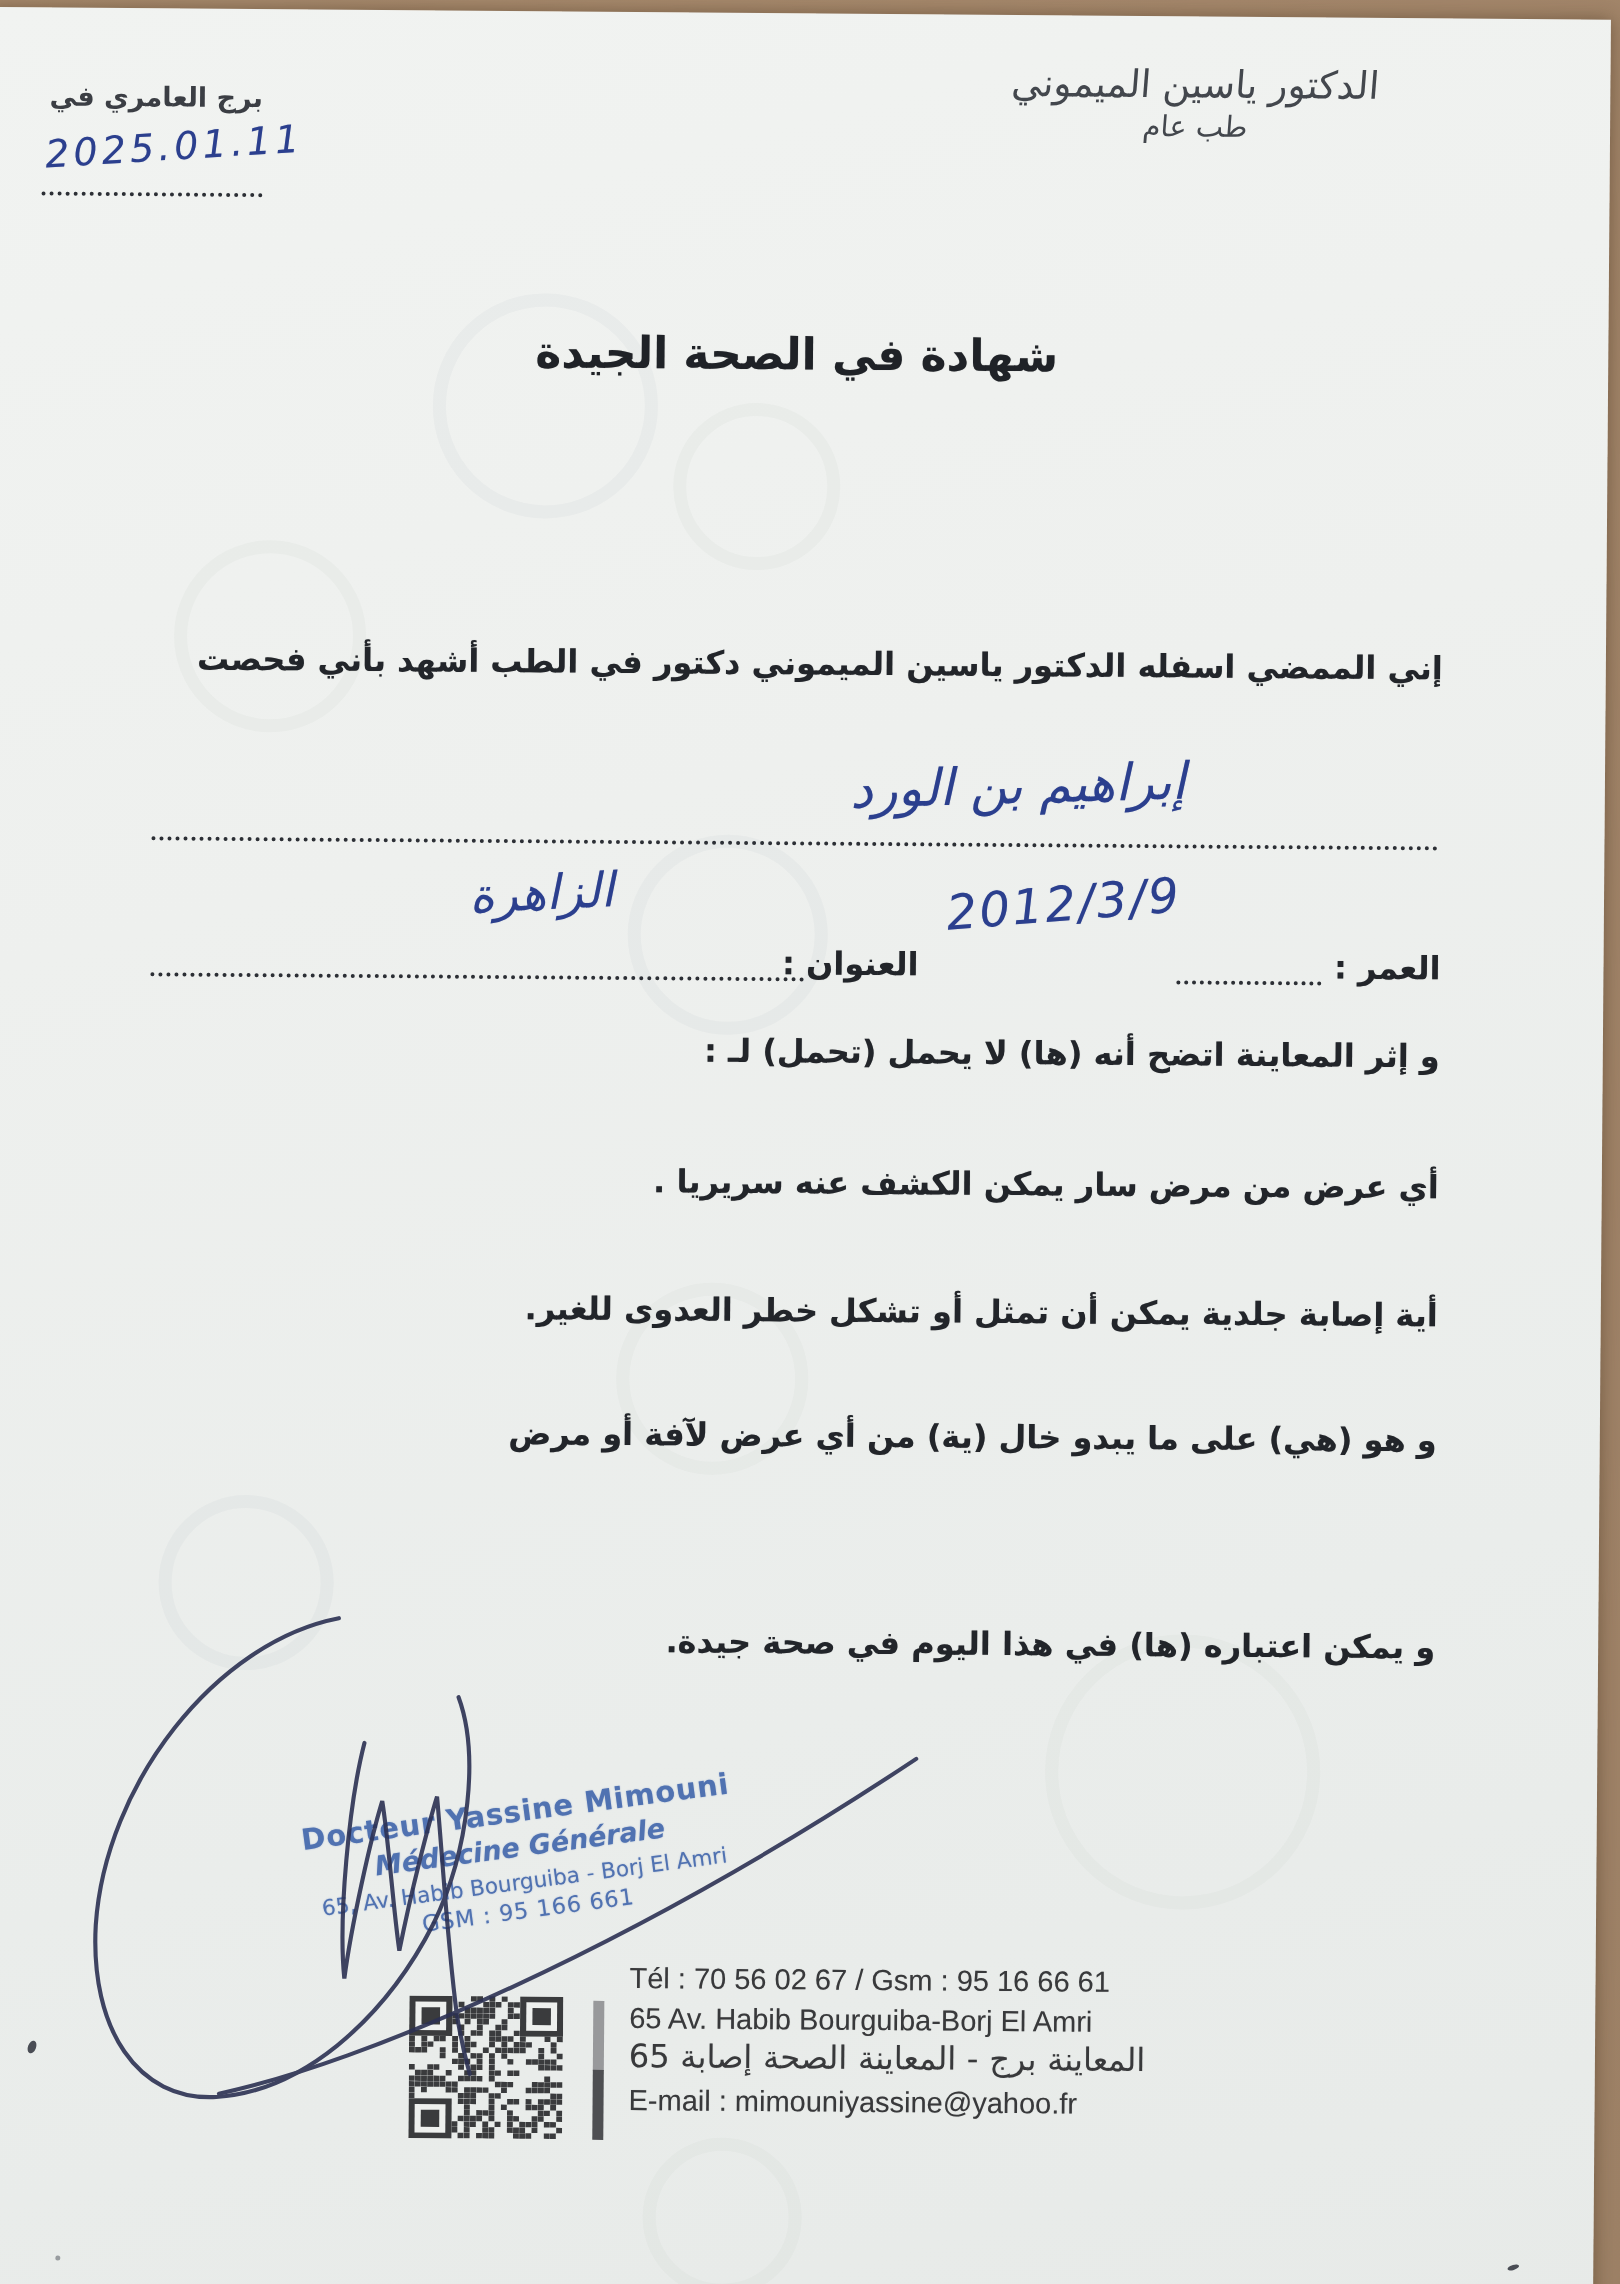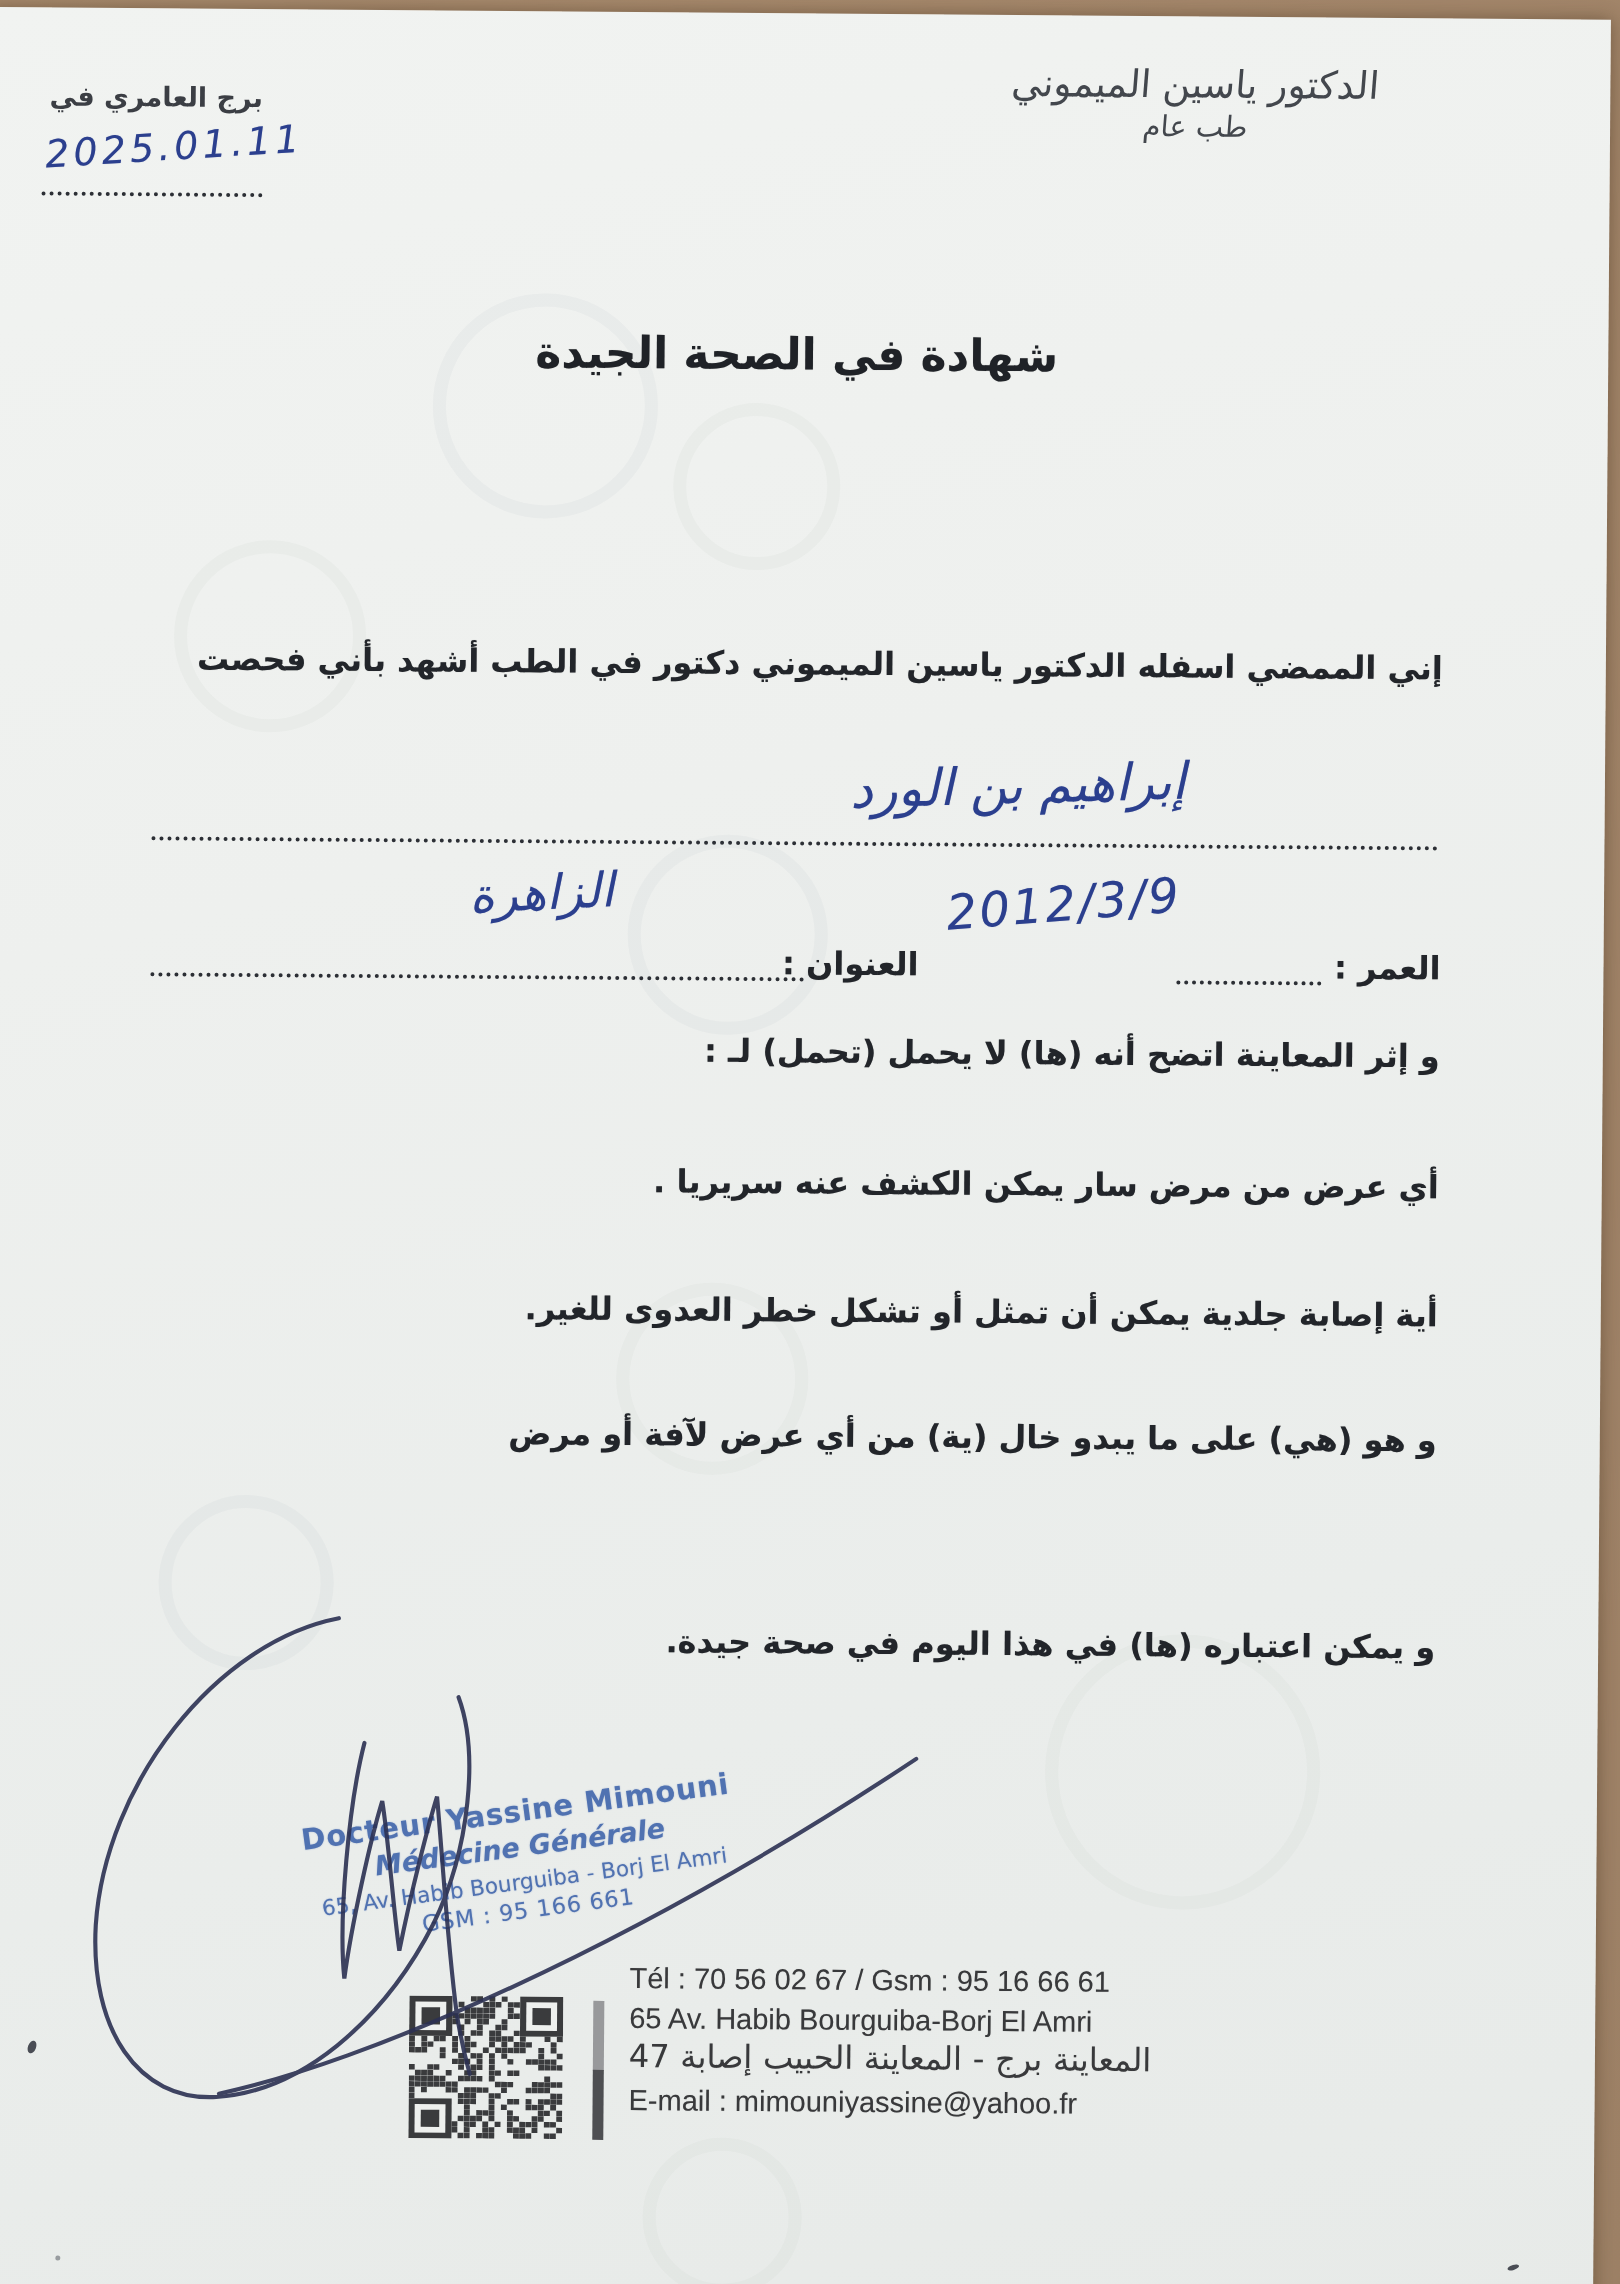--- a/index.html
+++ b/index.html
@@ -367,23 +367,23 @@
       <rect x="148.8" y="13.76" width="22.32" height="20.64" fill="#3a3b3d"></rect>
       <rect x="0" y="123.84" width="52.080000000000005" height="48.16" fill="#3a3b3d"></rect>
       <rect x="7.44" y="130.72" width="37.2" height="34.4" fill="#eef0ee"></rect>
       <rect x="14.88" y="137.6" width="22.32" height="20.64" fill="#3a3b3d"></rect>
     </svg>
   <div class="vbar-top"></div>
   <div class="vbar-bot"></div>
   <div class="foot f-phone">Tél : 70 56 02 67 /  Gsm : 95 16 66 61</div>
   <div class="foot f-fr">65  Av. Habib Bourguiba-Borj El Amri</div>
   <div class="foot f-ar">
-    <span>47</span>
+    <span>65</span>
     <span>إصابة</span>
-    <span>الحبيب</span>
+    <span>الصحة</span>
     <span>المعاينة</span>
     <span>-</span>
     <span>برج</span>
     <span>المعاينة</span>
   </div>
   <div class="foot f-email">E-mail : mimouniyassine@yahoo.fr</div>
 
   <div class="speck" style="left:56px;top:2033px;width:7.5px;height:13.3px;transform:rotate(20deg);"></div>
   <div class="speck" style="left:1537px;top:2246px;width:11.6px;height:5px;transform:rotate(-18deg);"></div>
   <div class="speck" style="left:85px;top:2248px;width:5px;height:5px;opacity:.5;"></div>

